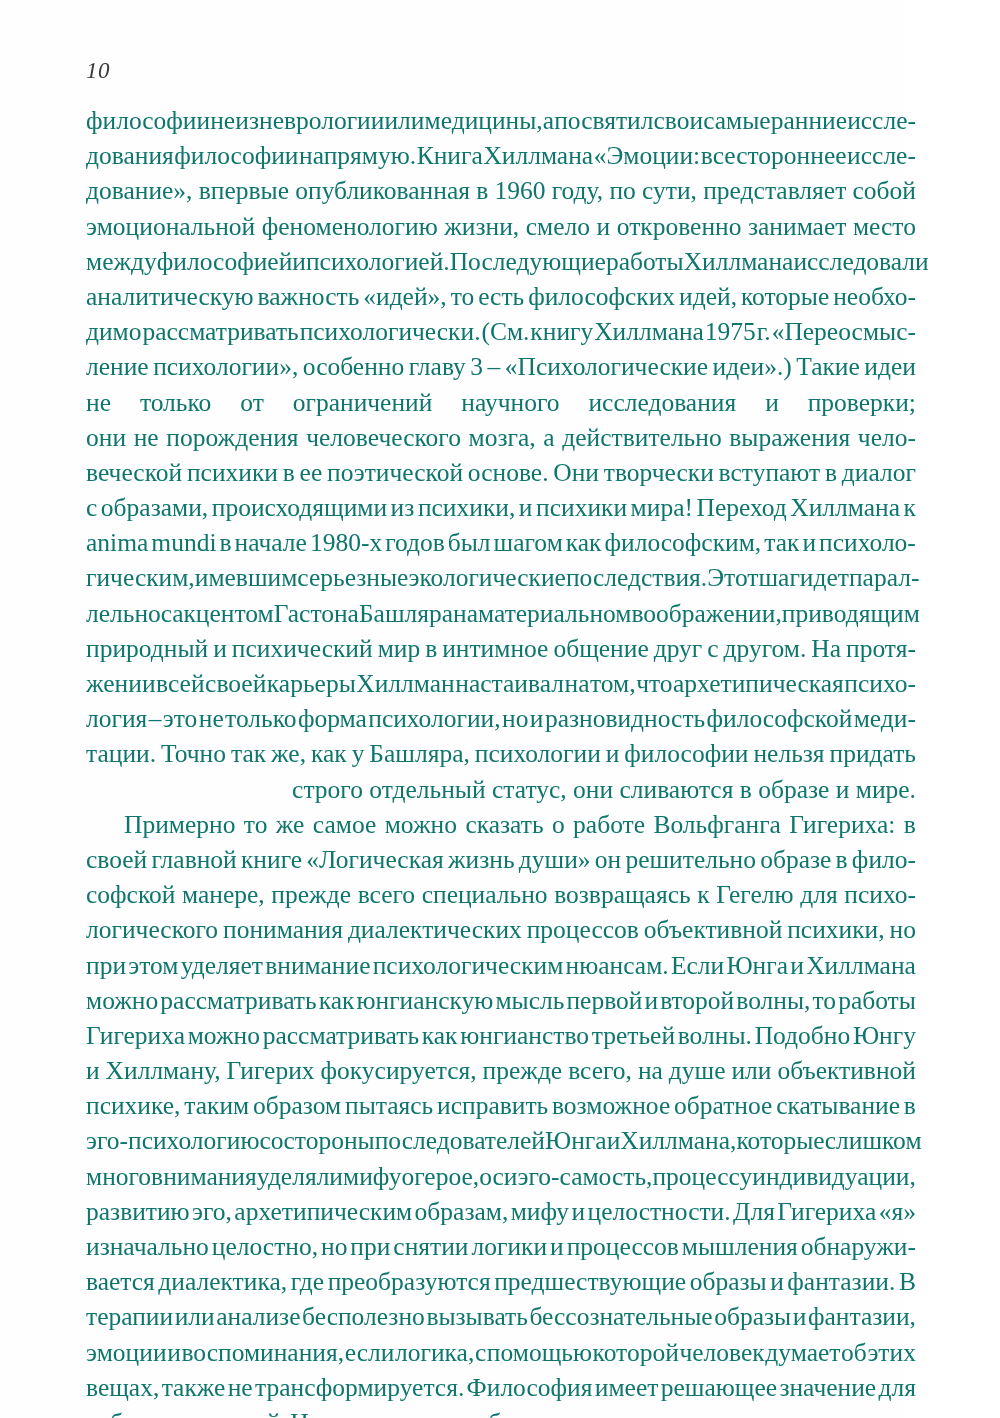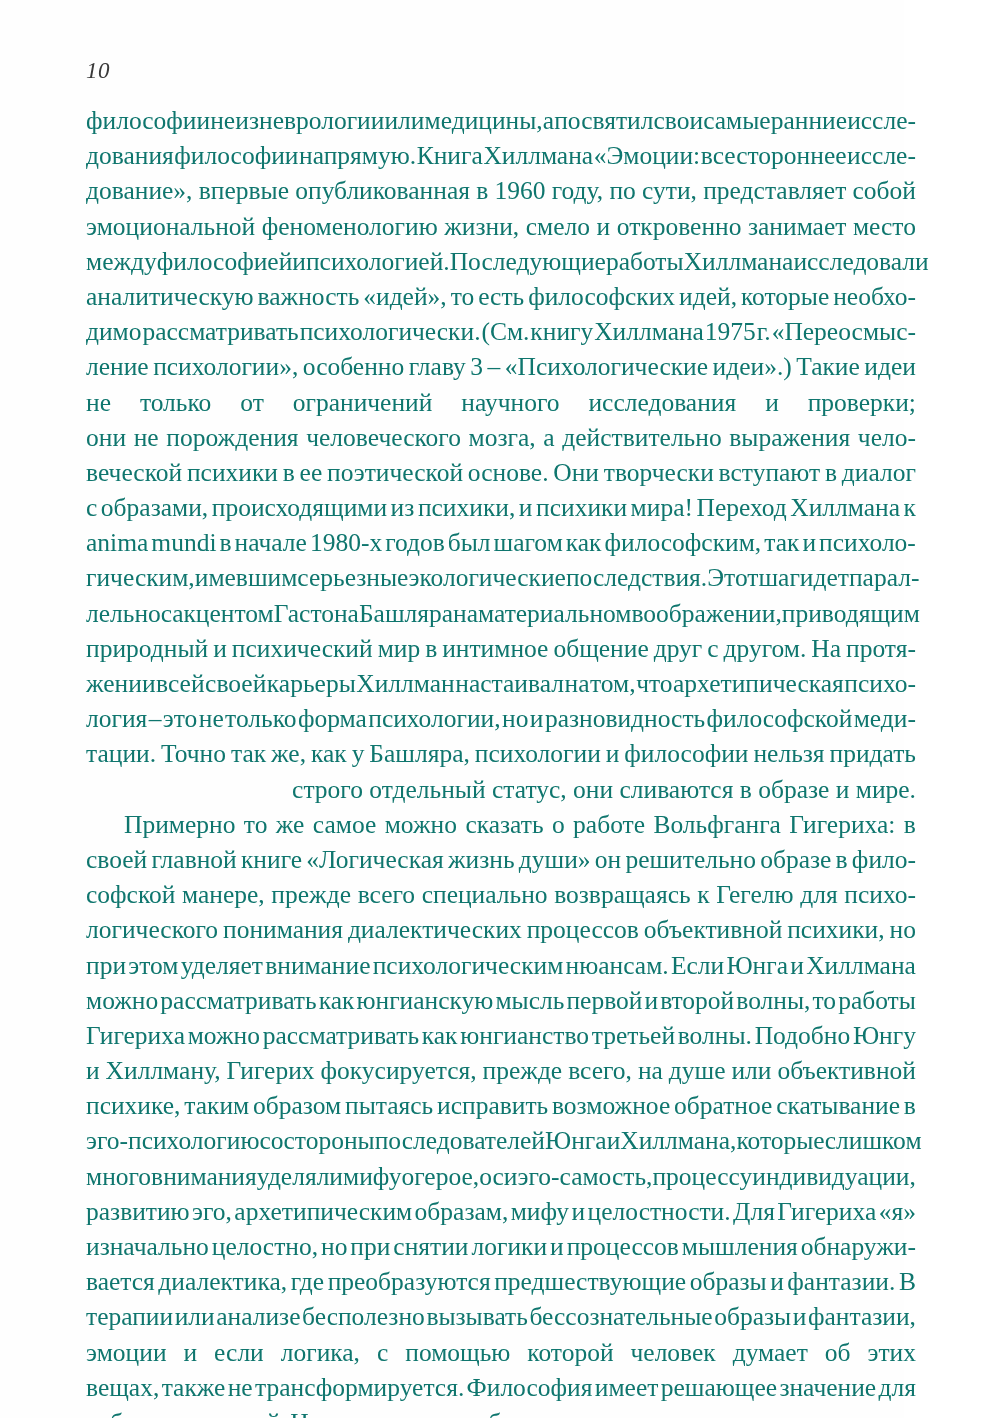--- a/index.html
+++ b/index.html
@@ -106,19 +106,19 @@
         <div class="line justify"><span class="w">можно</span><span class="w">рассматривать</span><span class="w">как</span><span class="w">юнгианскую</span><span class="w">мысль</span><span class="w">первой</span><span class="w">и</span><span class="w">второй</span><span class="w">волны,</span><span class="w">то</span><span class="w">работы</span></div>
         <div class="line justify"><span class="w">Гигериха</span><span class="w">можно</span><span class="w">рассматривать</span><span class="w">как</span><span class="w">юнгианство</span><span class="w">третьей</span><span class="w">волны.</span><span class="w">Подобно</span><span class="w">Юнгу</span></div>
         <div class="line justify"><span class="w">и</span><span class="w">Хиллману,</span><span class="w">Гигерих</span><span class="w">фокусируется,</span><span class="w">прежде</span><span class="w">всего,</span><span class="w">на</span><span class="w">душе</span><span class="w">или</span><span class="w">объективной</span></div>
         <div class="line justify"><span class="w">психике,</span><span class="w">таким</span><span class="w">образом</span><span class="w">пытаясь</span><span class="w">исправить</span><span class="w">возможное</span><span class="w">обратное</span><span class="w">скатывание</span><span class="w">в</span></div>
         <div class="line justify"><span class="w">эго-психологию</span><span class="w">со</span><span class="w">стороны</span><span class="w">последователей</span><span class="w">Юнга</span><span class="w">и</span><span class="w">Хиллмана,</span><span class="w">которые</span><span class="w">слишком</span></div>
         <div class="line justify"><span class="w">много</span><span class="w">внимания</span><span class="w">уделяли</span><span class="w">мифу</span><span class="w">о</span><span class="w">герое,</span><span class="w">оси</span><span class="w">эго-самость,</span><span class="w">процессу</span><span class="w">индивидуации,</span></div>
         <div class="line justify"><span class="w">развитию</span><span class="w">эго,</span><span class="w">архетипическим</span><span class="w">образам,</span><span class="w">мифу</span><span class="w">и</span><span class="w">целостности.</span><span class="w">Для</span><span class="w">Гигериха</span><span class="w">«я»</span></div>
         <div class="line justify"><span class="w">изначально</span><span class="w">целостно,</span><span class="w">но</span><span class="w">при</span><span class="w">снятии</span><span class="w">логики</span><span class="w">и</span><span class="w">процессов</span><span class="w">мышления</span><span class="w">обнаружи-</span></div>
         <div class="line justify"><span class="w">вается</span><span class="w">диалектика,</span><span class="w">где</span><span class="w">преобразуются</span><span class="w">предшествующие</span><span class="w">образы</span><span class="w">и</span><span class="w">фантазии.</span><span class="w">В</span></div>
         <div class="line justify"><span class="w">терапии</span><span class="w">или</span><span class="w">анализе</span><span class="w">бесполезно</span><span class="w">вызывать</span><span class="w">бессознательные</span><span class="w">образы</span><span class="w">и</span><span class="w">фантазии,</span></div>
-        <div class="line justify"><span class="w">эмоции</span><span class="w">и</span><span class="w">если</span><span class="w">логика,</span><span class="w">с</span><span class="w">помощью</span><span class="w">которой</span><span class="w">человек</span><span class="w">думает</span><span class="w">об</span><span class="w">этих</span></div>
+        <div class="line justify"><span class="w">эмоции</span><span class="w">и</span><span class="w">воспоминания,</span><span class="w">если</span><span class="w">логика,</span><span class="w">с</span><span class="w">помощью</span><span class="w">которой</span><span class="w">человек</span><span class="w">думает</span><span class="w">об</span><span class="w">этих</span></div>
         <div class="line justify"><span class="w">вещах,</span><span class="w">также</span><span class="w">не</span><span class="w">трансформируется.</span><span class="w">Философия</span><span class="w">имеет</span><span class="w">решающее</span><span class="w">значение</span><span class="w">для</span></div>
         <div class="line justify"><span class="w">работы</span><span class="w">над</span><span class="w">душой.</span><span class="w">Но</span><span class="w">как</span><span class="w">терапия</span><span class="w">требует</span><span class="w">мышления,</span><span class="w">так</span><span class="w">и</span><span class="w">мышление</span><span class="w">нужда-</span></div>
       </div>
     </div>
 
 </div>
 
 </body></html>

